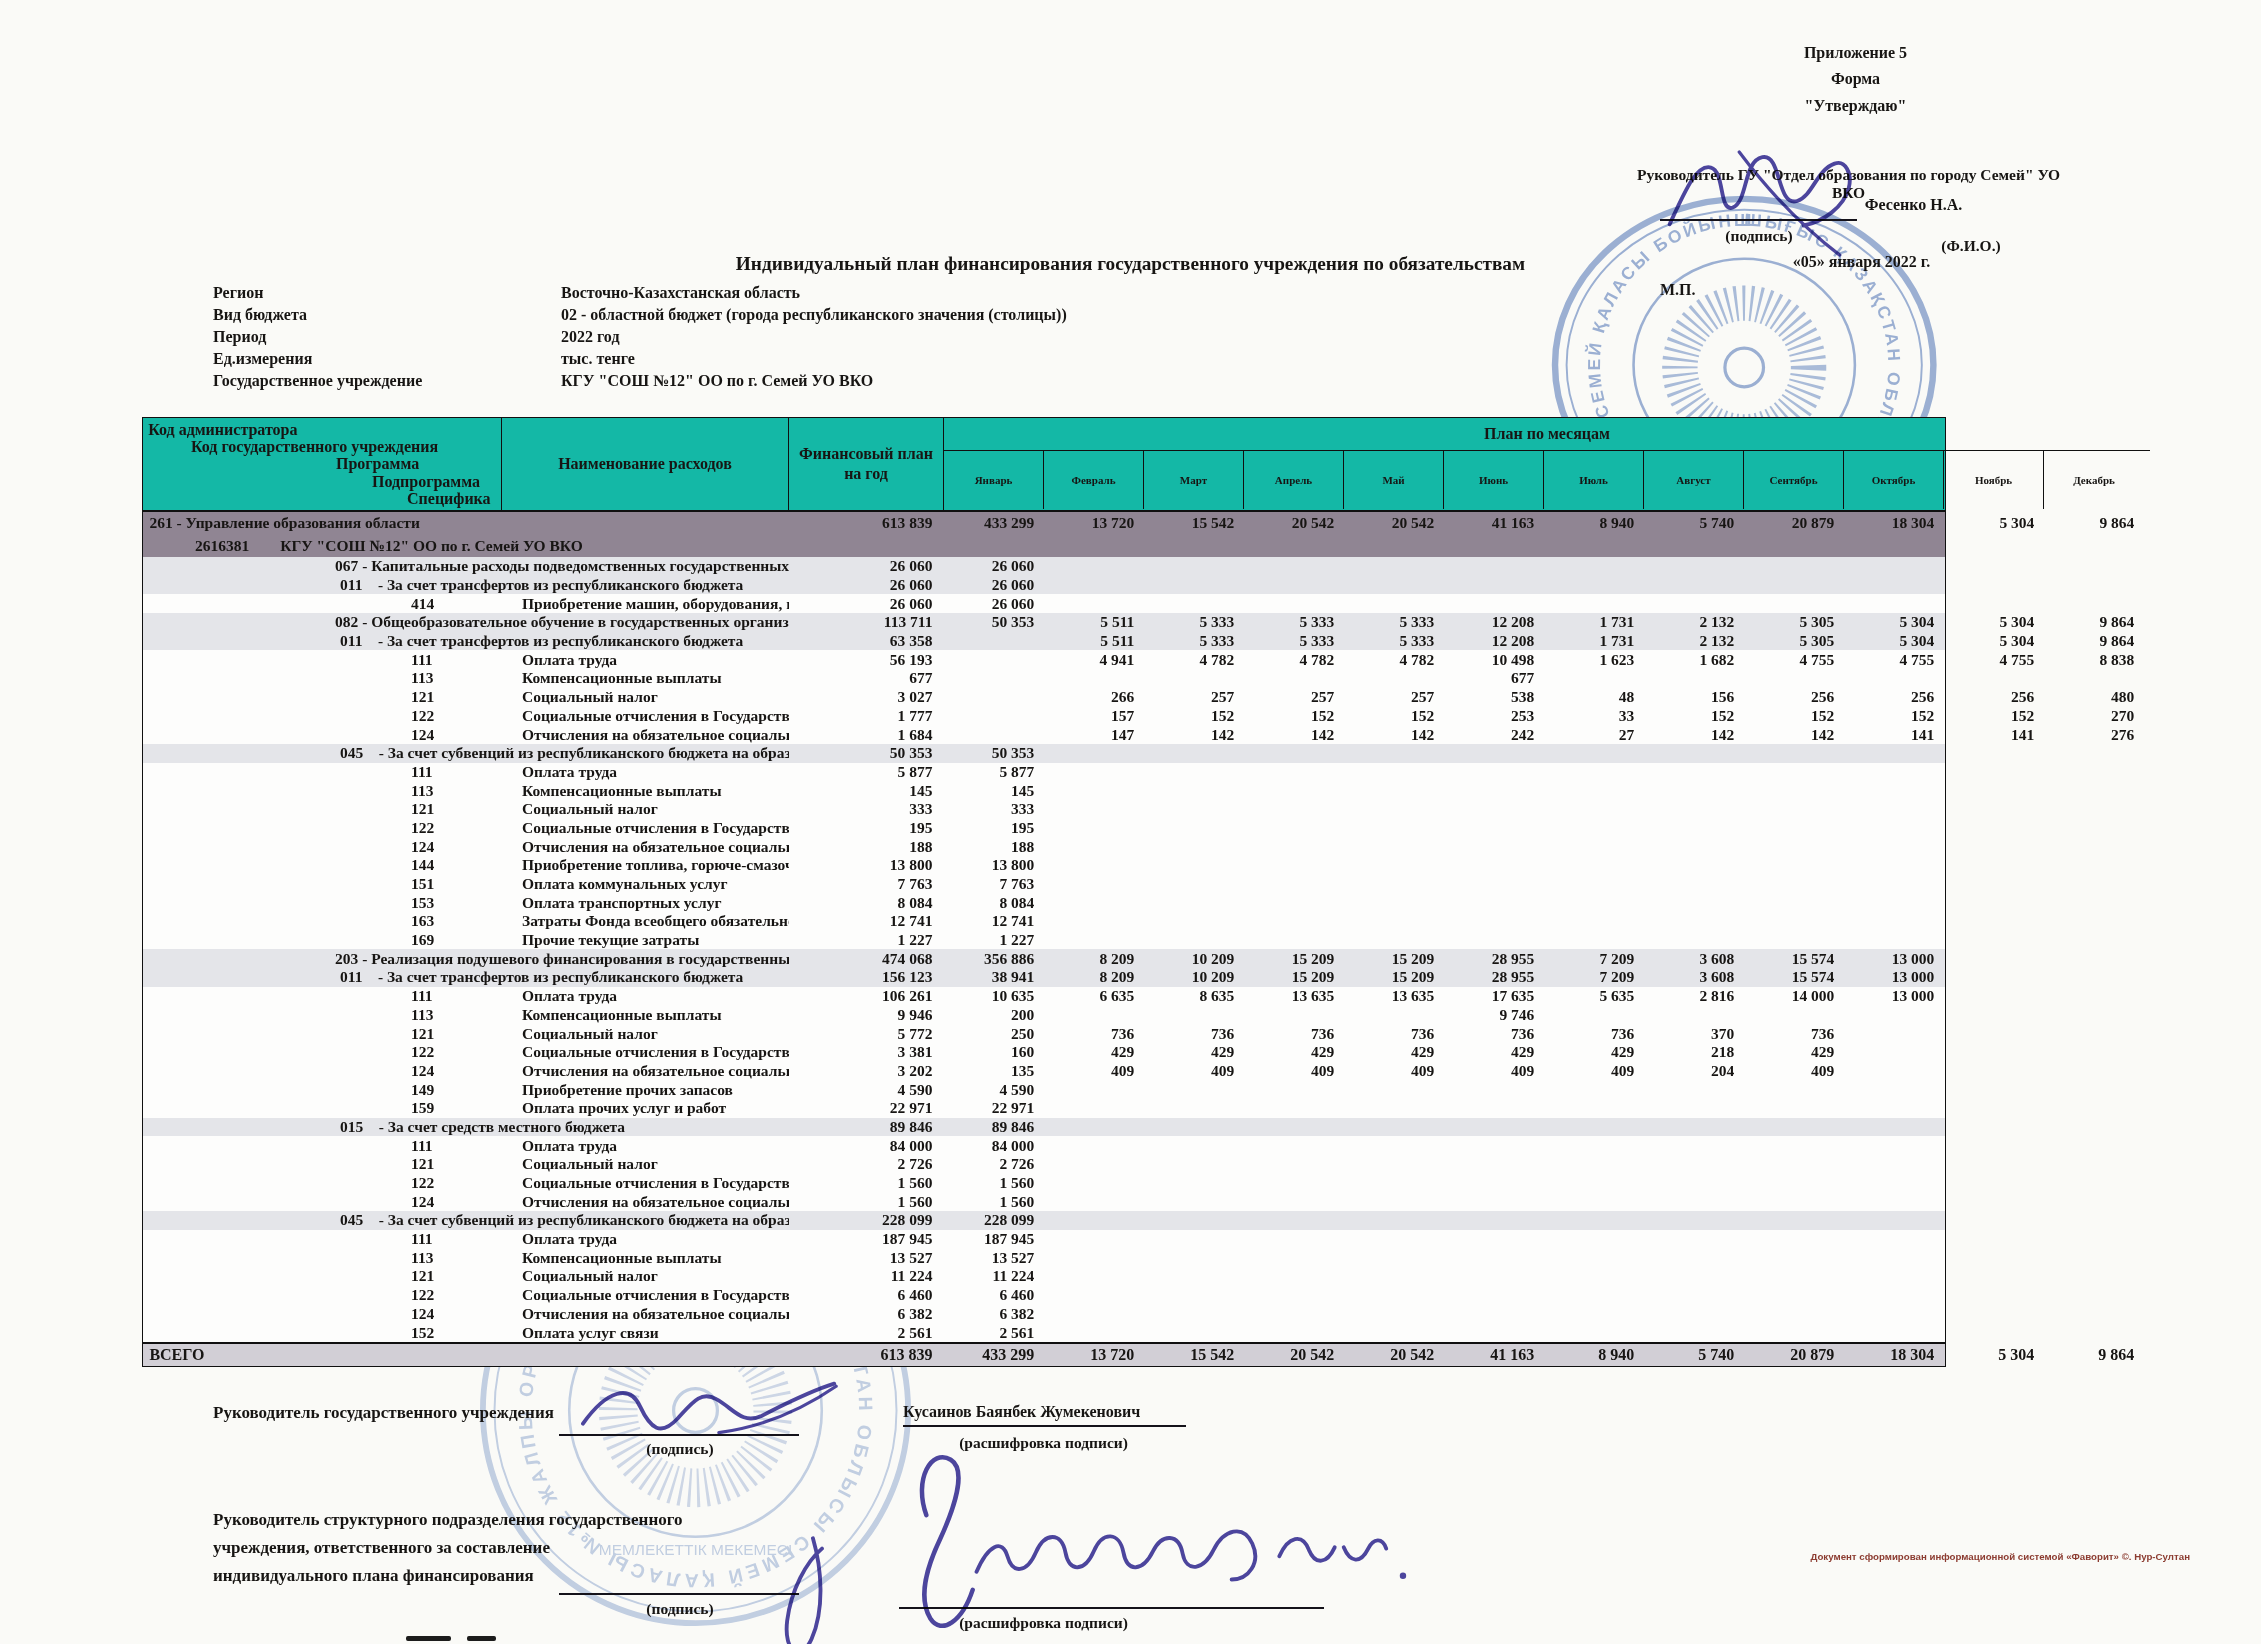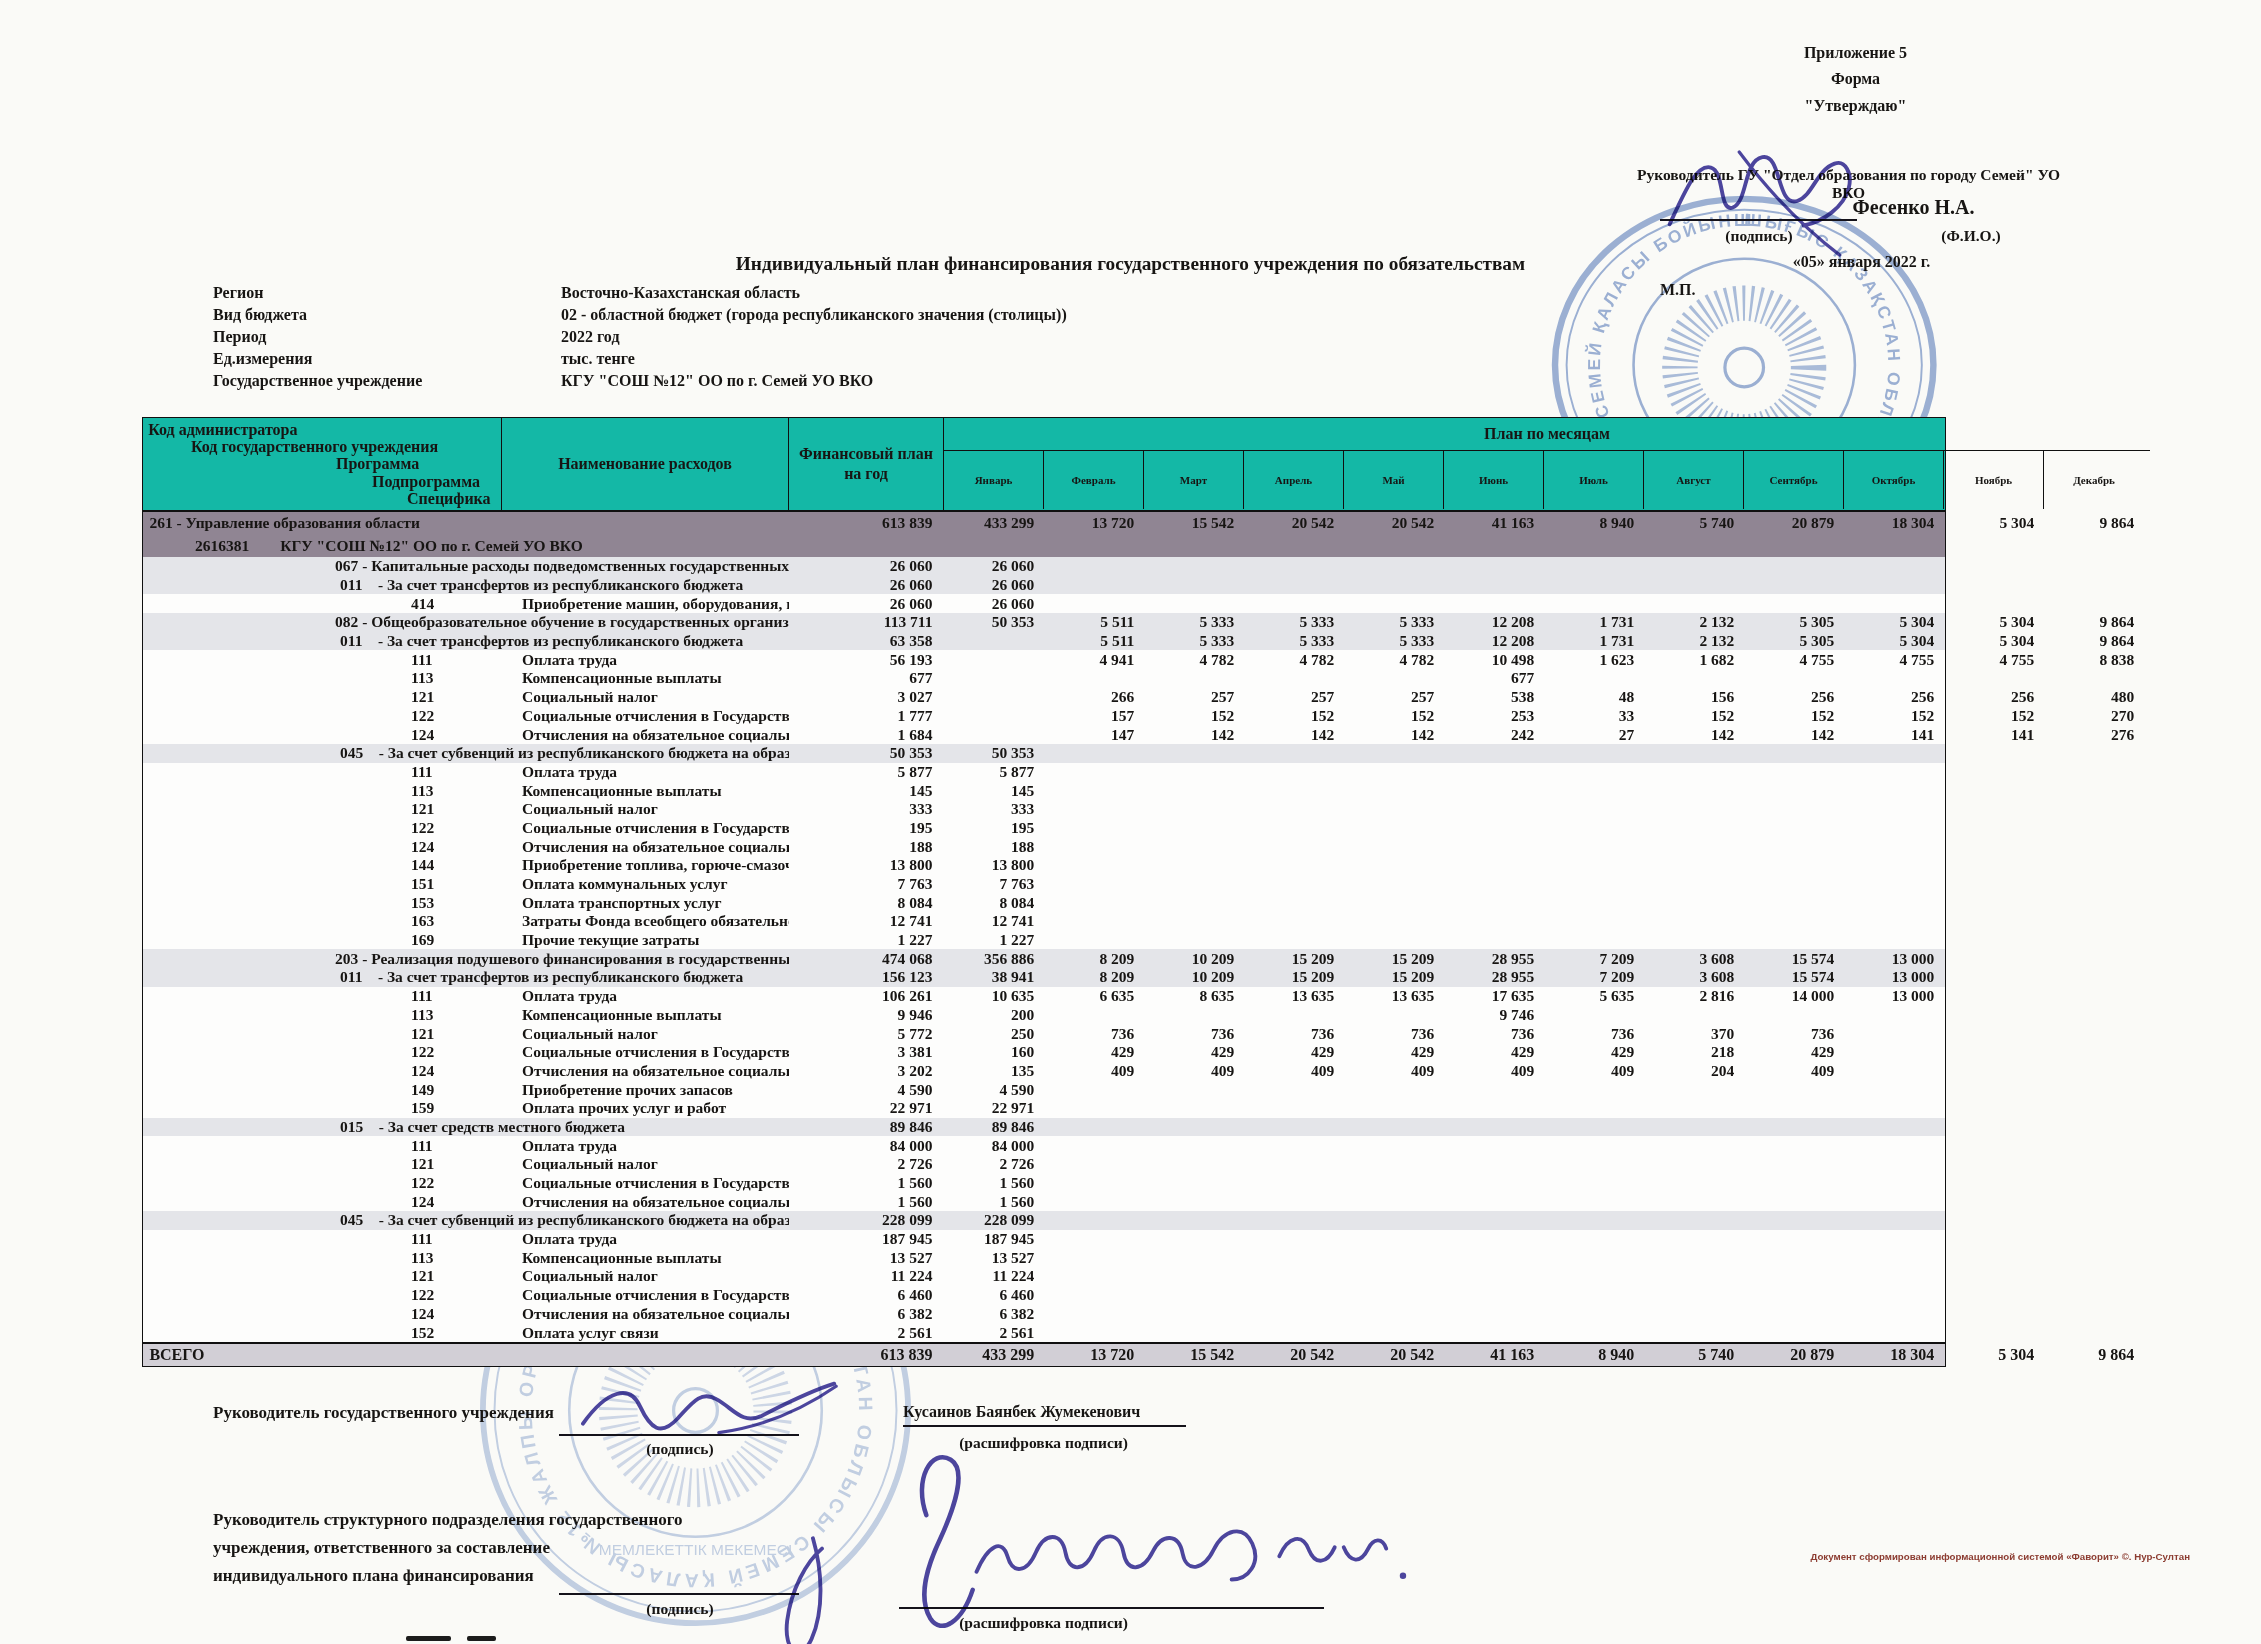--- a/index.html
+++ b/index.html
@@ -10,24 +10,24 @@
   html,body{width:2261px;height:1644px;}
   body{
     position:relative;background:var(--paper);color:var(--ink);
     font-family:"Liberation Serif","DejaVu Serif",serif;overflow:hidden;
   }
   .abs{position:absolute;}
   
   .appendix{left:1662px;top:40px;width:387px;text-align:center;font-size:16px;font-weight:700;line-height:26.4px;}
   
   .appr-line1{left:1636px;top:166px;width:425px;text-align:center;font-size:15.5px;font-weight:700;}
-  .appr-name{left:1830px;top:196px;width:167px;text-align:center;font-size:20px;font-weight:700;}
+  .appr-name{left:1830px;top:196px;width:167px;text-align:center;font-size:16px;font-weight:700;}
   .appr-sigline{left:1660px;top:198px;width:197px;height:23px;border-bottom:2.6px solid #14121a;}
   .appr-podpis{left:1688px;top:227px;width:142px;text-align:center;font-size:15.5px;font-weight:700;}
-  .appr-fio{left:1900px;top:227px;width:142px;text-align:center;font-size:15.5px;font-weight:700;}
+  .appr-fio{left:1900px;top:237px;width:142px;text-align:center;font-size:15.5px;font-weight:700;}
   .appr-date{left:1778px;top:253px;width:167px;text-align:center;font-size:16px;font-weight:700;}
   .appr-mp{left:1660px;top:281px;font-size:16px;font-weight:700;}
   
   .doc-title{left:0;top:253px;width:2261px;text-align:center;font-size:19.3px;font-weight:700;}
   .meta{left:213px;top:282px;}
   .meta-row{display:flex;font-size:16px;line-height:22px;}
   .meta-label{width:348px;font-weight:700;}
   .meta-value{font-weight:700;}
   
   .ftable{left:142px;top:417px;width:1804px;border:1.9px solid #101010;background:#14b8a6;}

